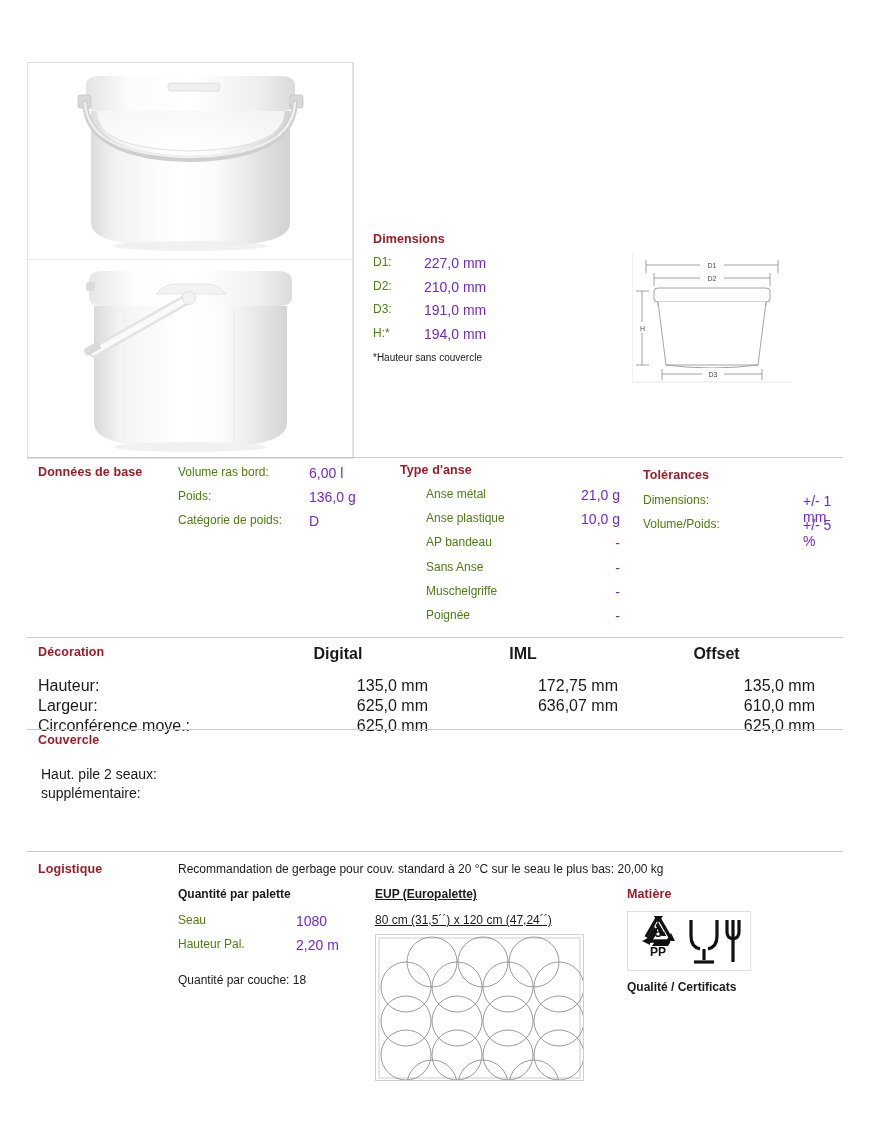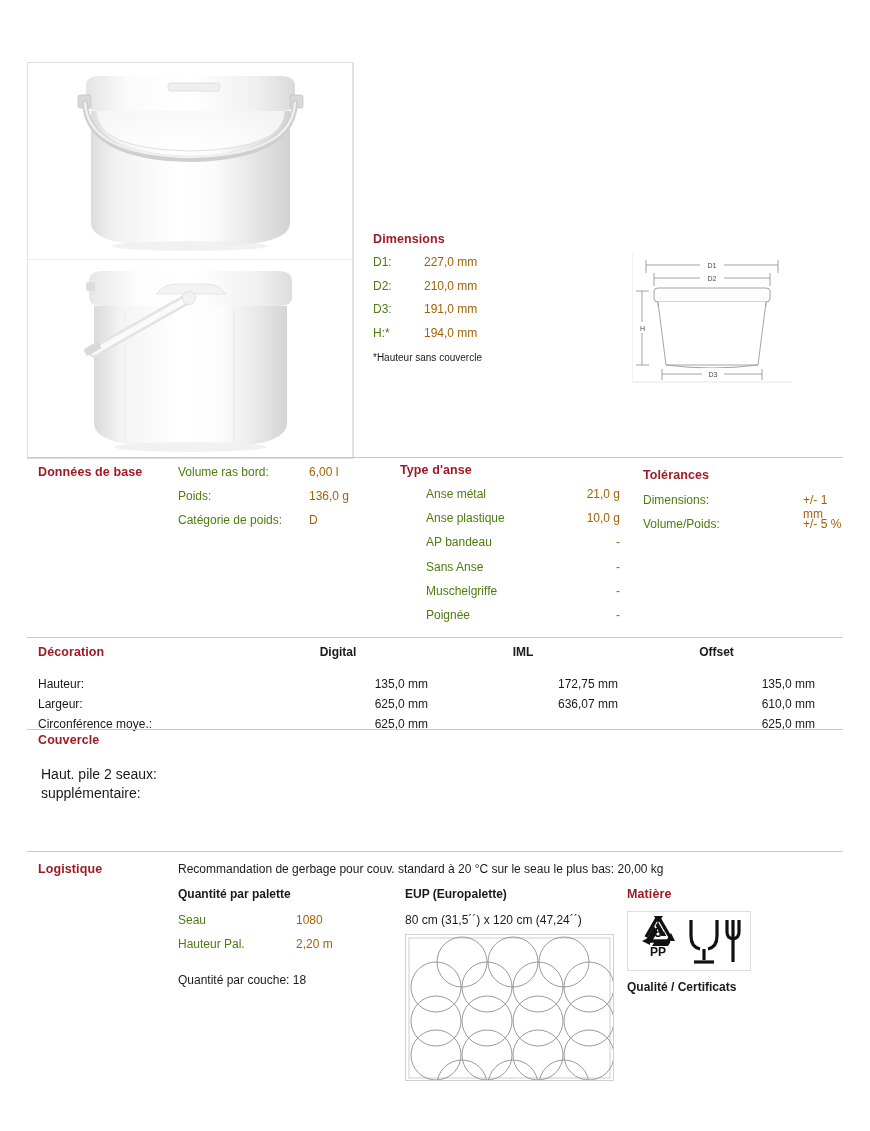--- a/index.html
+++ b/index.html
@@ -24,21 +24,21 @@
   }
 
   
   .hd {
     color: #9e1b26;
     font-weight: bold;
     font-size: 12.5px;
     letter-spacing: .1px;
   }
   .lbl { font-size: 12px; color: #4d7c0f; }
-  .val { font-size: 12px; color: #a16207; }
+  .val { font-size: 14px; color: #6d28d9; }
   .rule {
     position: absolute;
     height: 1px;
     background: #c9c9c9;
   }
   .rule.thin { background: #d8d8d8; }
 
   
   #photo-panel {
     position: absolute;
@@ -90,21 +90,21 @@
 
   
   #band-deco { position: absolute; left: 0; top: 637px; width: 870px; }
   #deco-heading { position: absolute; left: 38px; top: 8px; }
   #deco-table {
     position: absolute; left: 38px; top: 8px;
     width: 777px;
     border-collapse: collapse;
   }
   #deco-table th, #deco-table td {
-    font-size: 12px; font-weight: normal;
+    font-size: 16px; font-weight: normal;
     padding: 0; height: 20px; vertical-align: top;
   }
   #deco-table th { font-weight: bold; text-align: center; padding-bottom: 12px; }
   #deco-table th.c0 { text-align: left; }
   #deco-table td.c0 { text-align: left; width: 210px; }
   #deco-table td.num { text-align: right; }
   #deco-table col.cdigital { width: 180px; }
   #deco-table col.ciml { width: 190px; }
   #deco-table col.coffset { width: 197px; }
 
@@ -118,21 +118,21 @@
   #band-logistique { position: absolute; left: 0; top: 851px; width: 870px; }
   #logistique-heading { position: absolute; left: 38px; top: 11px; }
   #gerbage-note { position: absolute; left: 178px; top: 11px; font-size: 12px; }
 
   #qty-block { position: absolute; left: 178px; top: 36px; width: 200px; }
   #qty-block .sub { font-weight: bold; font-size: 12px; margin-bottom: 12px; }
   #qty-block .kv { height: 24px; text-align: right; }
   #qty-block .kv .v { left: 118px; }
   #qty-layer { font-size: 12px; margin-top: 12px; }
 
-  #eup-block { position: absolute; left: 405px; top: 36px; width: 215px; }
+  #eup-block { position: absolute; left: 375px; top: 36px; width: 215px; text-decoration: underline; }
   #eup-block .sub { font-weight: bold; font-size: 12px; margin-bottom: 12px; }
   #eup-dims { font-size: 12px; margin-bottom: 7px; }
   #pallet-diagram {
     width: 207px; height: 145px;
     border: 1px solid #d0d0d0;
     background: #fff;
     overflow: hidden;
   }
 
   #matiere-block { position: absolute; left: 627px; top: 36px; width: 200px; }

